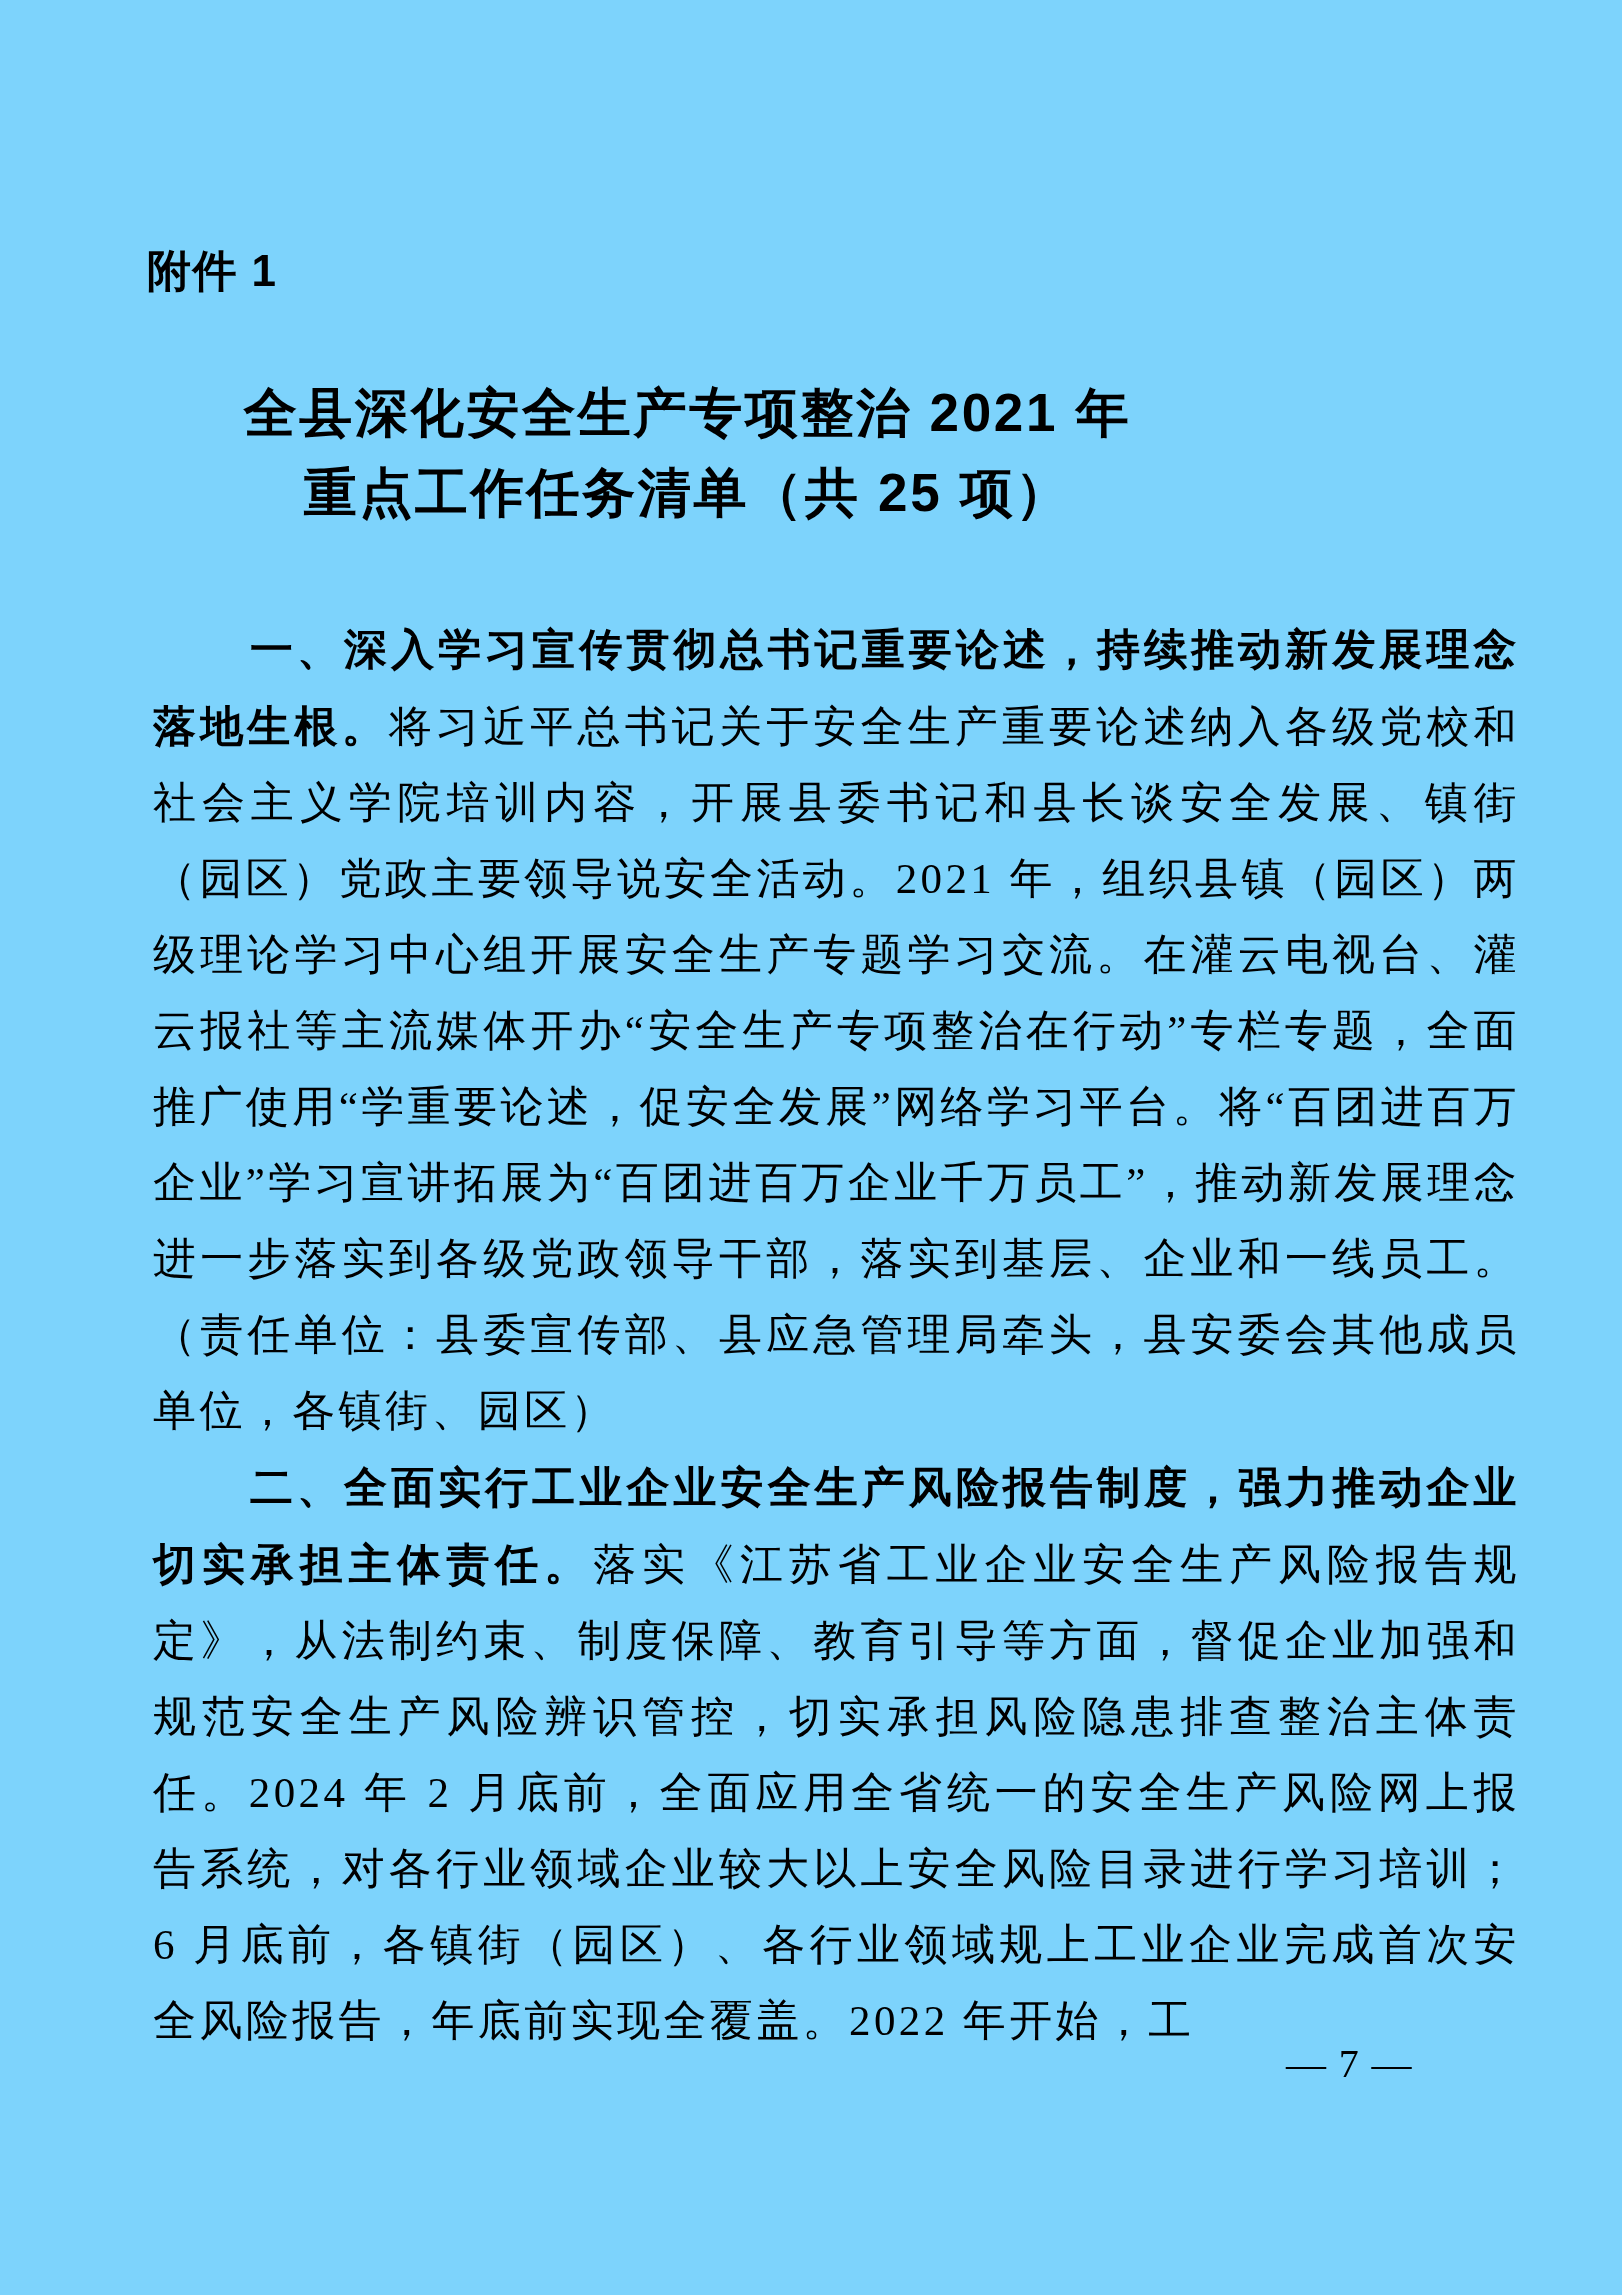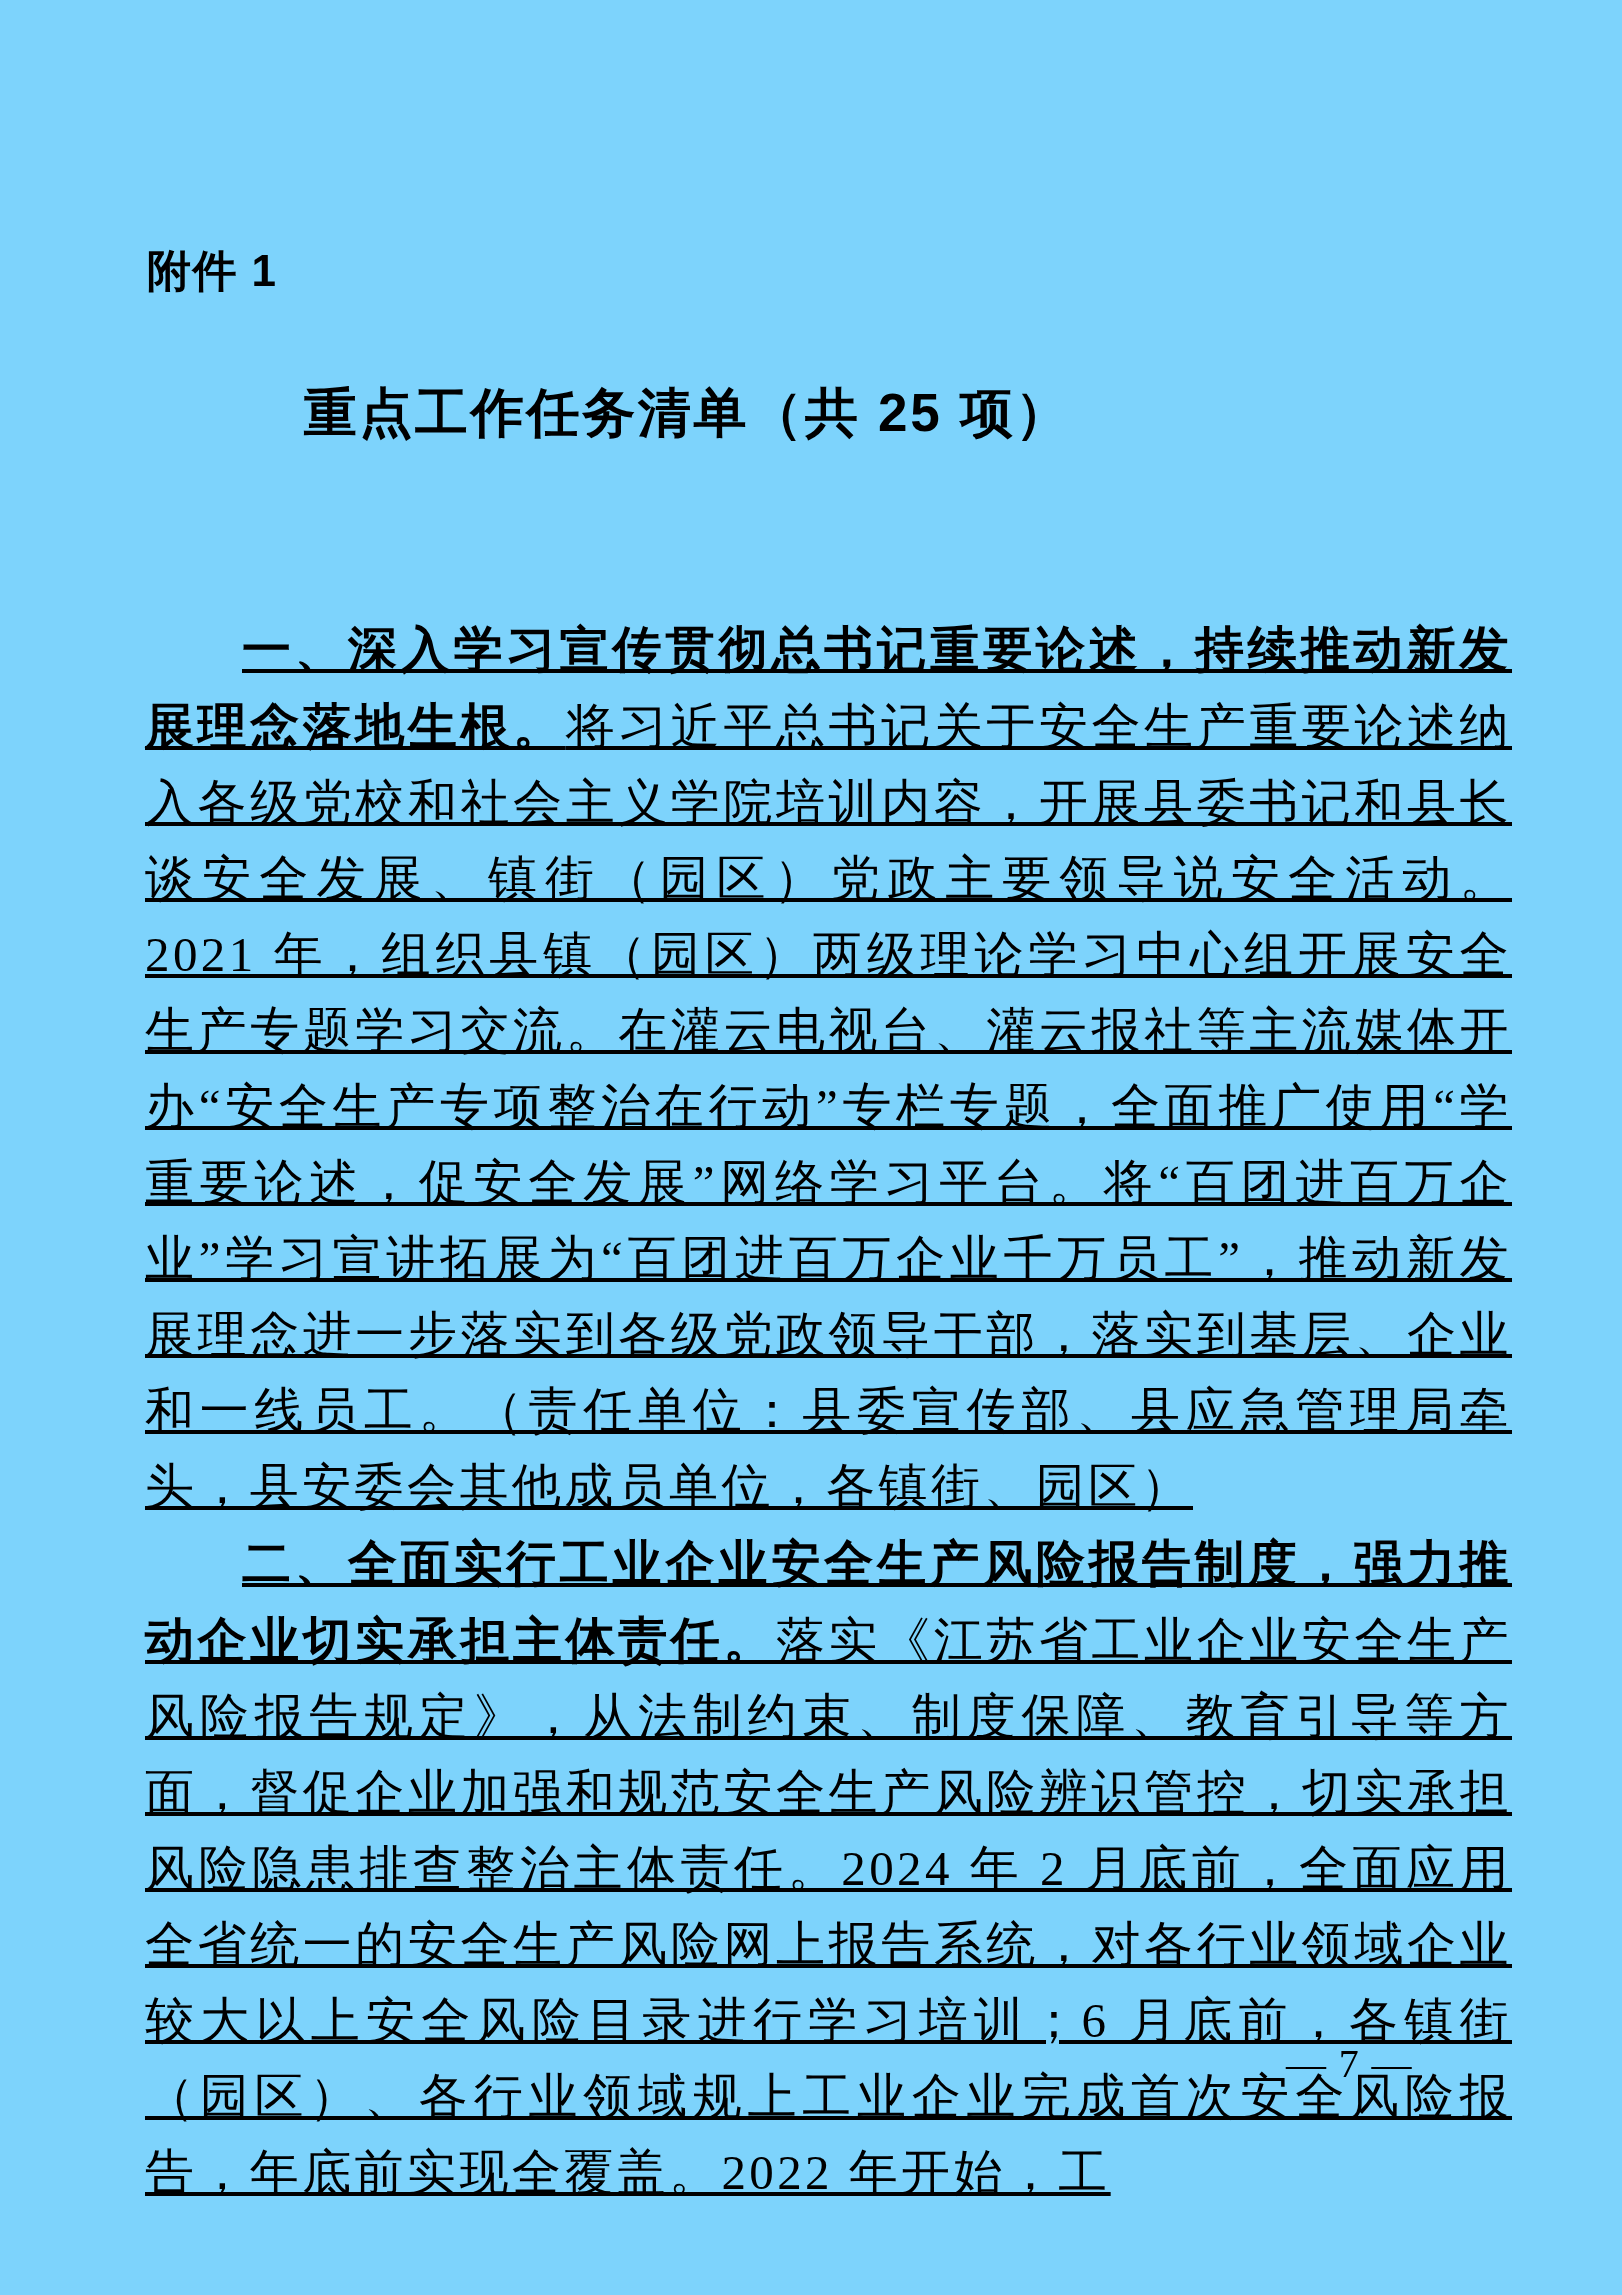--- a/index.html
+++ b/index.html
@@ -36,29 +36,28 @@
     box-sizing: border-box;
     text-align: center;
     font-family: "Liberation Sans", "DejaVu Sans", sans-serif;
     font-weight: 700;
     font-size: 53px;
     line-height: 80px;
     letter-spacing: 2.7px;
   }
   .body-block {
     position: absolute;
-    left: 145px;
+    left: 153px;
     top: 611px;
     width: 1367px;
     font-family: "Liberation Serif", "DejaVu Serif", serif;
-    font-size: 49px;
+    font-size: 43px;
     line-height: 76px;
     letter-spacing: 3.4px;
     text-align: justify;
-    text-decoration: underline;
   }
   .body-block p {
     margin: 0;
     text-indent: 97px;
   }
   .lead {
     font-family: "Liberation Sans", "DejaVu Sans", sans-serif;
     font-weight: 700;
   }
   .page-number {
@@ -73,20 +72,21 @@
   }
 </style>
 </head>
 <body>
 
 <div class="page">
 
   <div class="attachment-label">附件 1</div>
 
   <div class="title-block">
+    <div>全县深化安全生产专项整治 2021 年</div>
     <div>重点工作任务清单（共 25 项）</div>
   </div>
 
   <div class="body-block">
     <p><span class="lead">一、深入学习宣传贯彻总书记重要论述，持续推动新发展理念落地生根。</span><span>将习近平总书记关于安全生产重要论述纳入各级党校和社会主义学院培训内容，开展县委书记和县长谈安全发展、镇街（园区）党政主要领导说安全活动。2021 年，组织县镇（园区）两级理论学习中心组开展安全生产专题学习交流。在灌云电视台、灌云报社等主流媒体开办“安全生产专项整治在行动”专栏专题，全面推广使用“学重要论述，促安全发展”网络学习平台。将“百团进百万企业”学习宣讲拓展为“百团进百万企业千万员工”，推动新发展理念进一步落实到各级党政领导干部，落实到基层、企业和一线员工。（责任单位：县委宣传部、县应急管理局牵头，县安委会其他成员单位，各镇街、园区）</span></p>
     <p><span class="lead">二、全面实行工业企业安全生产风险报告制度，强力推动企业切实承担主体责任。</span><span>落实《江苏省工业企业安全生产风险报告规定》，从法制约束、制度保障、教育引导等方面，督促企业加强和规范安全生产风险辨识管控，切实承担风险隐患排查整治主体责任。2024 年 2 月底前，全面应用全省统一的安全生产风险网上报告系统，对各行业领域企业较大以上安全风险目录进行学习培训；6 月底前，各镇街（园区）、各行业领域规上工业企业完成首次安全风险报告，年底前实现全覆盖。2022 年开始，工</span></p>
   </div>
 
   <div class="page-number">— 7 —</div>
 

